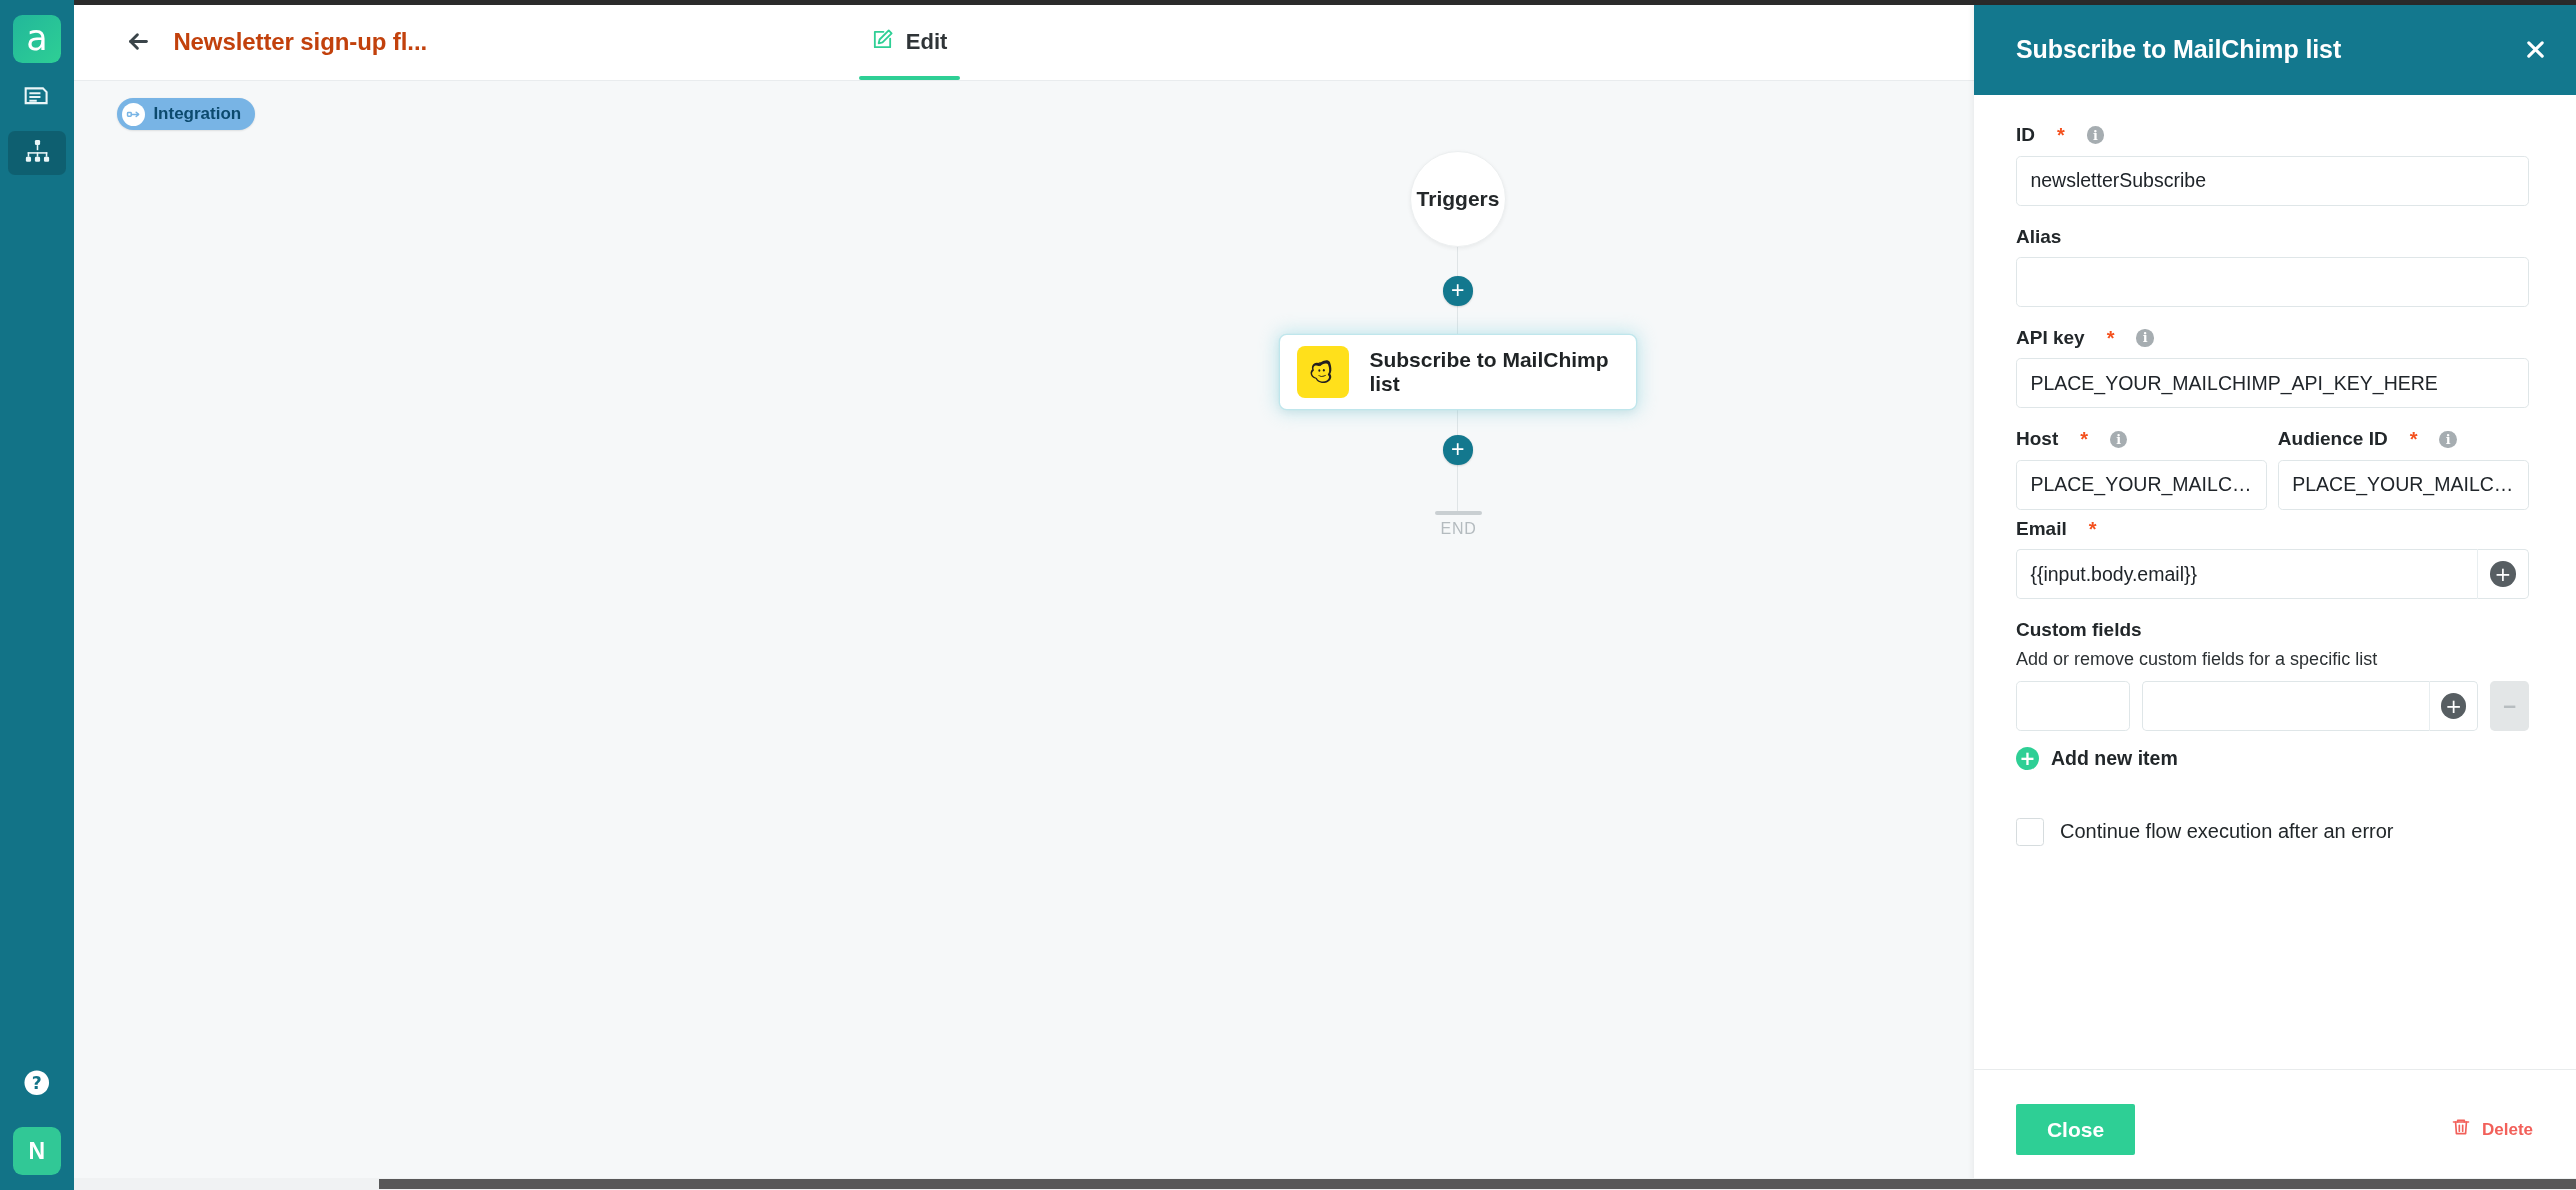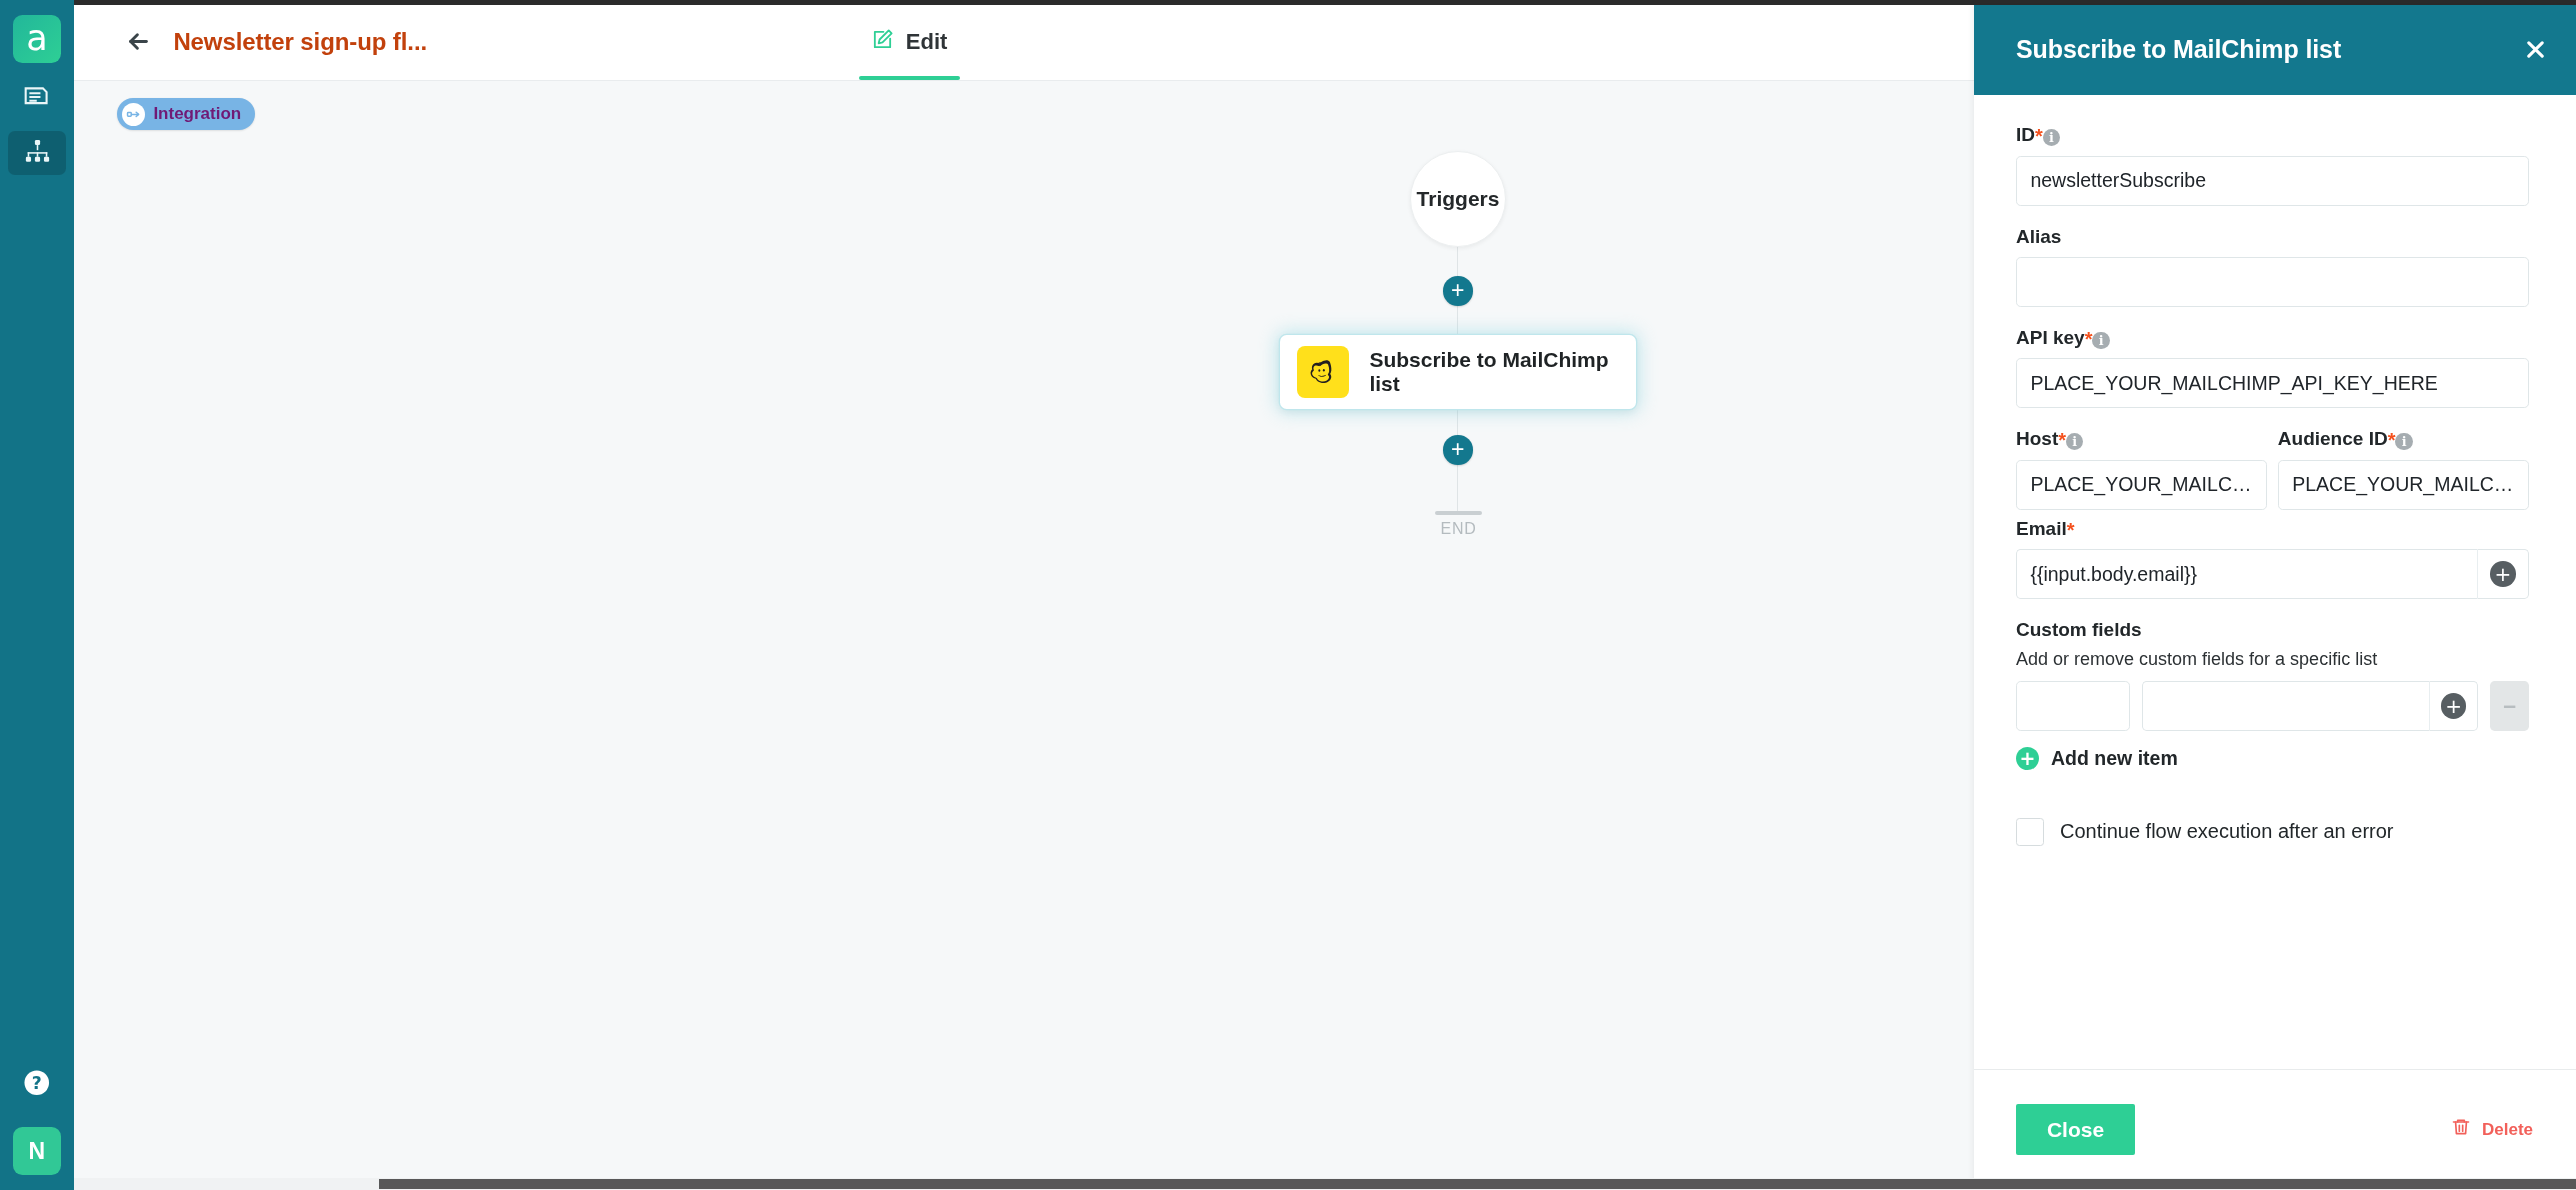--- a/index.html
+++ b/index.html
@@ -79,21 +79,21 @@
   
   .canvas {
     position: absolute; left: 74px; top: 81px; width: 1900px; height: 1110px;
     background: #f6f8f9; overflow: hidden;
   }
   .badge-integration {
     position: absolute; left: 43px; top: 17px;
     height: 32px; padding: 0 13.4px 0 5.4px;
     background: #78b4e5; border-radius: 16px;
     display: flex; align-items: center; gap: 8px;
-    color: #701a75; font-size: 17px; font-weight: 700;
+    color: #0c4a6e; font-size: 17px; font-weight: 700;
     box-shadow: 0 0.7px 2px rgba(0,0,0,0.12);
   }
   .badge-ico {
     width: 23px; height: 23px; border-radius: 50%; background: #ffffff;
     display: flex; align-items: center; justify-content: center;
   }
 
   
   .flow { position: absolute; left: 1250px; top: 70px; width: 268px; }
   .vline {
@@ -180,21 +180,21 @@
     font-size: 21px; font-weight: 700; font-family: inherit;
   }
   .btn-delete {
     margin-left: auto; display: flex; align-items: center; gap: 10.7px;
     color: #f2605a; font-size: 17px; font-weight: 700;
   }
 
   
   .field { margin-bottom: 20px; }
   .flabel {
-    display: flex; align-items: flex-end; gap: 0;
+    display: flex; align-items: center; gap: 22px;
     font-size: 19px; font-weight: 700; color: #22272a; margin-bottom: 9.4px;
     white-space: nowrap;
   }
   .req { color: #f4511e; font-size: 20px; line-height: 1; font-weight: 700; }
   .info-ico {
     width: 17.4px; height: 17.4px; border-radius: 50%; background: #a6adb1;
     color: #ffffff; font-size: 12.7px; font-weight: 700;
     display: inline-flex; align-items: center; justify-content: center;
     font-family: "DejaVu Serif", serif;
   }

